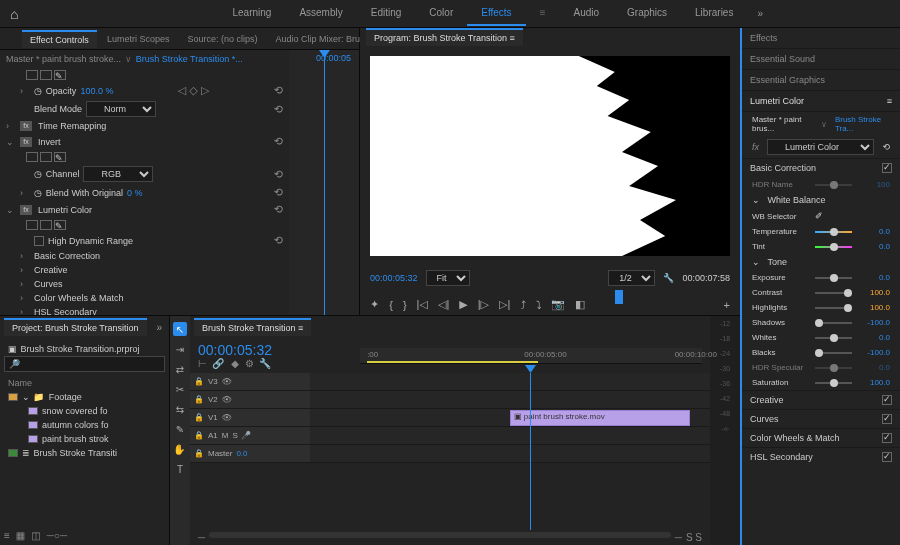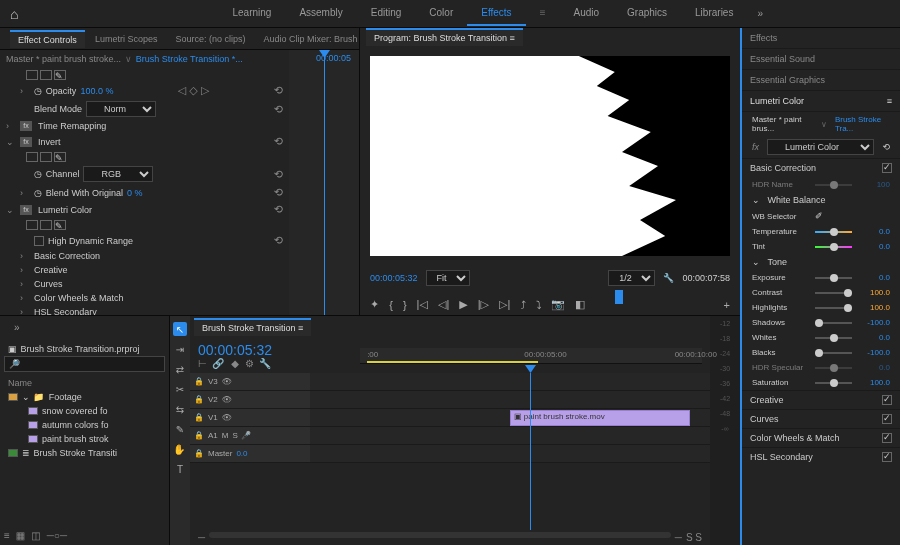--- a/index.html
+++ b/index.html
@@ -3,21 +3,21 @@
 <meta charset="utf-8">
 <style>
 *{margin:0;padding:0;box-sizing:border-box;font-family:'Segoe UI',Arial,sans-serif;user-select:none}
 body{background:#1a1a1a;color:#ccc;font-size:10px;width:900px;height:545px;overflow:hidden;position:relative}
 .topbar{height:28px;background:#232323;display:flex;align-items:center;padding:0 10px;border-bottom:1px solid #0a0a0a}
 .home-icon{color:#ccc;font-size:14px;cursor:pointer}
 .ws-tabs{display:flex;margin-left:200px;gap:0}
 .ws-tab{padding:6px 14px;color:#999;cursor:pointer;font-size:10px}
 .ws-tab.active{color:#2b8ced;border-bottom:2px solid #2b8ced}
 .overflow{margin-left:10px;color:#999;cursor:pointer}
-.panel-tabs{height:22px;background:#232323;display:flex;align-items:center;padding:0 10px;border-bottom:1px solid #0a0a0a;gap:2px}
+.panel-tabs{height:22px;background:#232323;display:flex;align-items:center;padding:0 22px;border-bottom:1px solid #0a0a0a;gap:2px}
 .panel-tab{padding:3px 8px;color:#888;cursor:pointer;font-size:9px;white-space:nowrap}
 .panel-tab.active{color:#ddd;background:#2a2a2a;border-top:2px solid #2b8ced}
 .body{display:flex;height:calc(100% - 28px)}
 .mid-col{flex:1;display:flex;flex-direction:column}
 .right-col{width:180px;background:#232323;border-left:1px solid #0a0a0a;display:flex;flex-direction:column;overflow:hidden}
 .effect-controls{flex:1;background:#232323;overflow-y:auto;font-size:9px}
 .ec-header{padding:4px 6px;display:flex;align-items:center;gap:4px;color:#888}
 .ec-header .lnk{color:#2b8ced;cursor:pointer}
 .ec-row{display:flex;align-items:center;padding:2px 6px;gap:4px}
 .ec-row .lbl{color:#ccc}
@@ -263,20 +263,21 @@
           <span>📷</span>
           <span>◧</span>
           <span style="margin-left:auto">+</span>
         </div>
       </div>
     </div>
 
     <div class="lower">
       <div class="project">
         <div class="proj-tabs">
+            <span class="panel-tab active">Project: Brush Stroke Transition</span>
             <span class="overflow">»</span>
           </div>
         <div class="proj-body">
           <div class="proj-row">
               <span>▣</span>
               <span>Brush Stroke Transition.prproj</span>
             </div>
           <input class="search" placeholder="🔎" style="">
           <div style="color:#888;padding:2px 4px">Name</div>
           <div class="proj-row">

